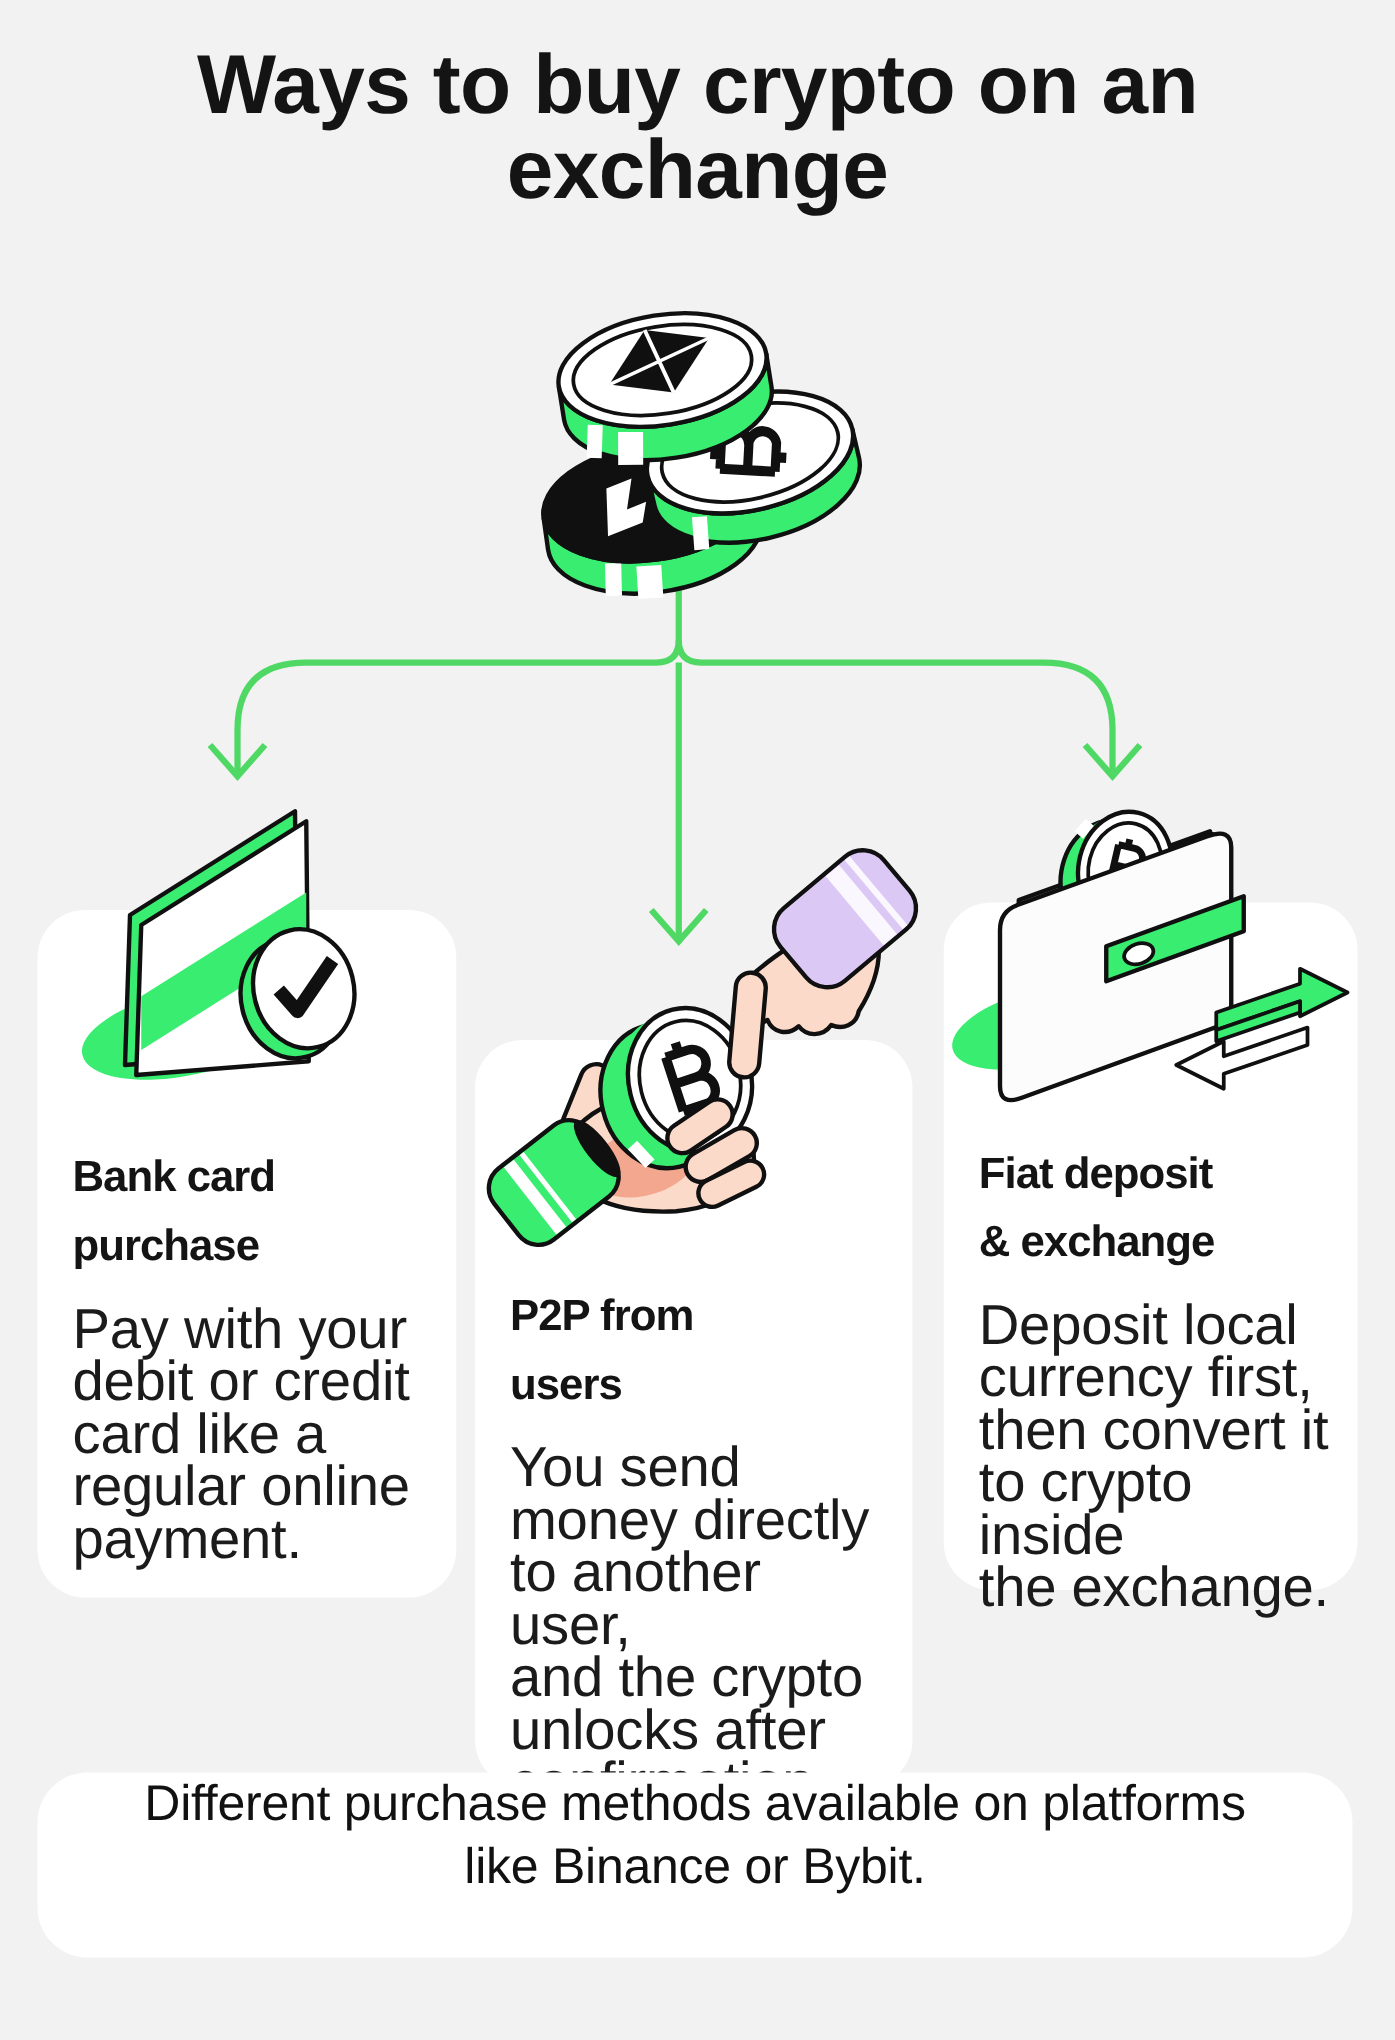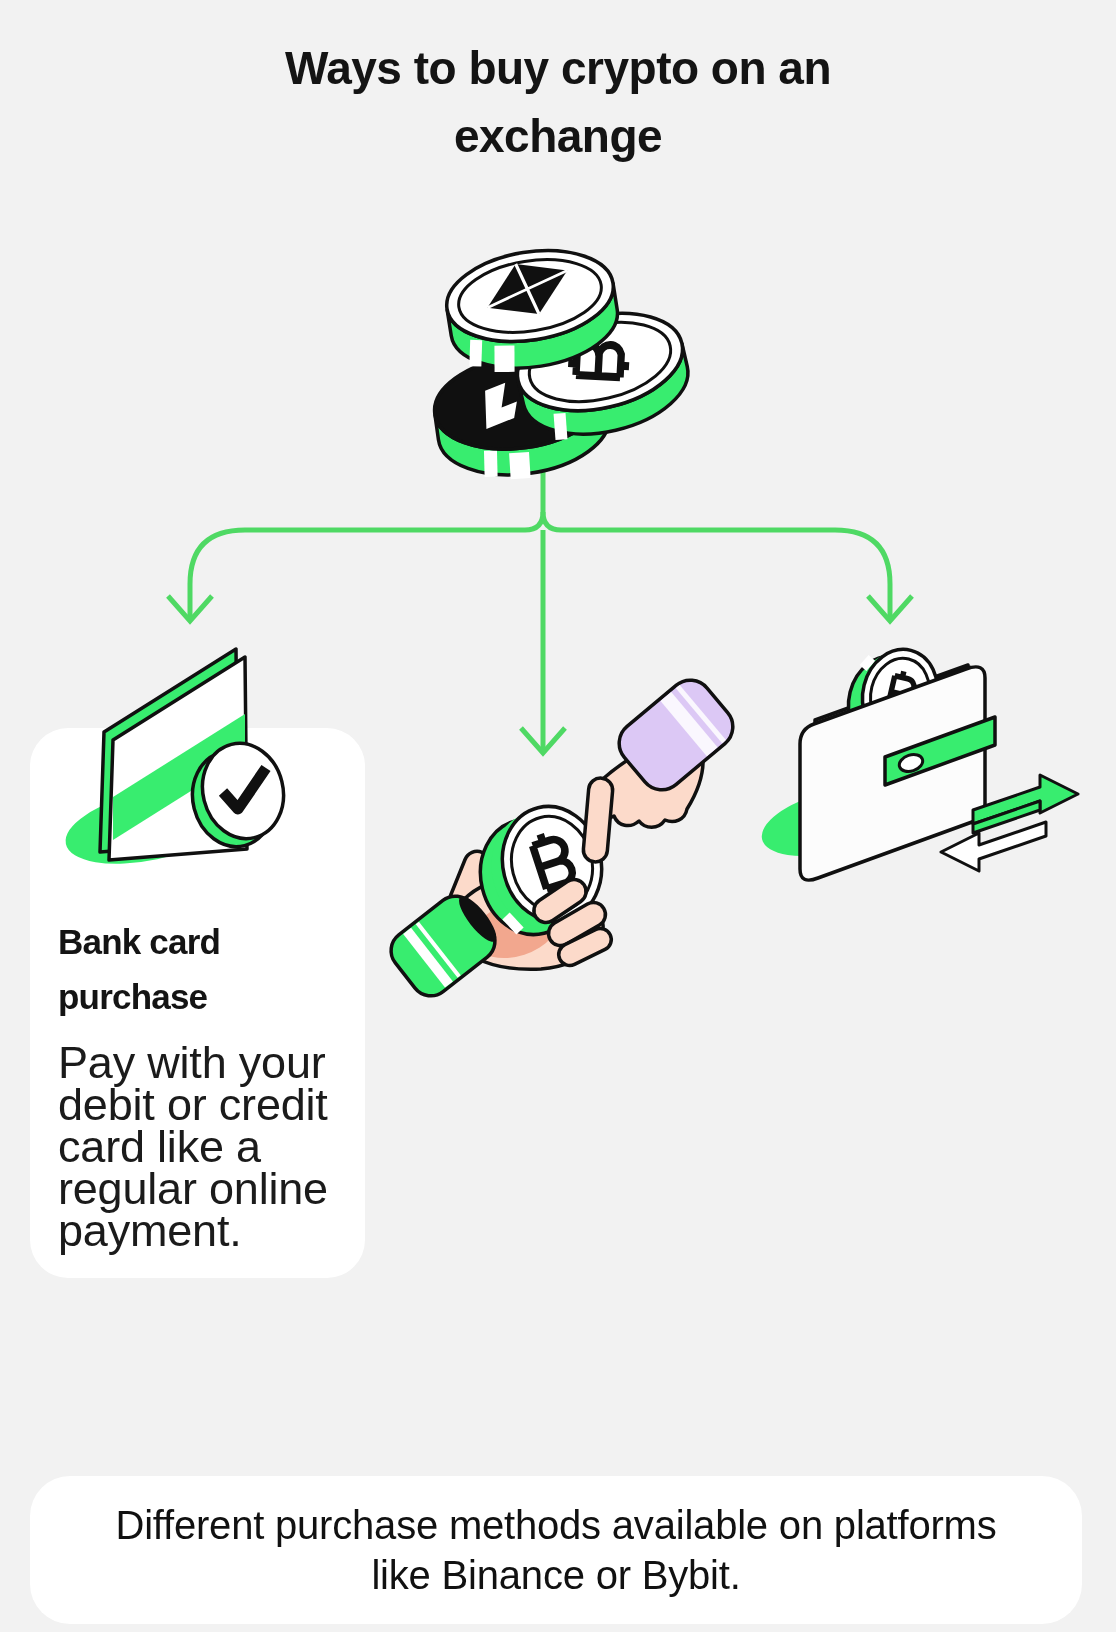--- a/index.html
+++ b/index.html
@@ -6,36 +6,36 @@
     --bg:#F2F2F2; --card:#FFFFFF; --ink:#141414; --green:#38ED6F; --arrow:#4FD964;
     --lavender:#DCC8F5; --skin:#FCDACA; --skinshade:#F2A78E; --gray:#9E9E9E; --coinblack:#101010;
   }
   html,body{margin:0;padding:0;background:#e6e6e6;}
   .canvas{
     position:relative;width:1116px;height:1632px;background:var(--bg);overflow:hidden;
     font-family:"Liberation Sans","DejaVu Sans",sans-serif;color:var(--ink);
   }
   .page-title{
     position:absolute;top:34px;left:0;right:0;margin:0;text-align:center;z-index:2;
-    font-size:46px;line-height:68px;font-weight:700;letter-spacing:-0.5px;white-space:pre-line;
+    font-size:67px;line-height:68px;font-weight:700;letter-spacing:-0.5px;white-space:pre-line;
   }
   .overlay{position:absolute;left:0;top:0;z-index:5;pointer-events:none;}
   .card{position:absolute;background:var(--card);border-radius:38px;z-index:1;}
   .card-text{position:absolute;left:28px;right:16px;}
   .card-text h2{
     margin:0 0 18px 0;font-size:35px;line-height:55px;font-weight:700;
     letter-spacing:-0.8px;white-space:pre-line;color:var(--ink);
   }
   .card-text p{
     margin:0;font-size:45px;line-height:42px;font-weight:400;
     letter-spacing:-0.2px;white-space:pre-line;color:#1b1b1b;
   }
   .footer-note{
-    position:absolute;left:30px;top:1476px;width:1052px;height:148px;z-index:1;
-    background:var(--card);border-radius:40px;display:flex;align-items:center;justify-content:center;
+    position:absolute;left:30px;top:1418px;width:1052px;height:148px;z-index:1;
+    background:var(--card);border-radius:40px;display:flex;align-items:flex-start;justify-content:center;
   }
   .footer-note p{
     margin:0;text-align:center;font-size:40px;line-height:50px;color:#111;white-space:pre-line;letter-spacing:-0.2px;
   }
 </style>
 </head>
 <body>
 
 <main class="canvas">
 
@@ -47,21 +47,44 @@
       <h2>Bank card
 purchase</h2>
       <p>Pay with your
 debit or credit
 card like a
 regular online
 payment.</p>
     </div>
   </section>
 
+  <section class="card" style="left:380px;top:832px;width:350px;height:598px;">
+    <div class="card-text" style="top:193px;">
+      <h2>P2P from
+users</h2>
+      <p>You send
+money directly
+to another user,
+and the crypto
+unlocks after
+confirmation.</p>
+    </div>
+  </section>
 
+  <section class="card" style="left:755px;top:722px;width:331px;height:550px;">
+    <div class="card-text" style="top:189px;">
+      <h2>Fiat deposit
+&amp; exchange</h2>
+      <p>Deposit local
+currency first,
+then convert it
+to crypto inside
+the exchange.</p>
+    </div>
+  </section>
 
   <footer class="footer-note">
     <p>Different purchase methods available on platforms
 like Binance or Bybit.</p>
   </footer>
 
   <svg class="overlay" width="1116" height="1632" viewBox="0 0 1116 1632">
     <defs>
       <g id="btcsym" fill="none" stroke="#101010" stroke-width="7">
         <path d="M-13,-21 V21 M-13,-21 H4 A10.5,10.5 0 0 1 4,0 H-13 M-13,0 H7 A11,11 0 0 1 7,21 H-13 M-3,-21 V-29 M-3,21 V29"></path>

